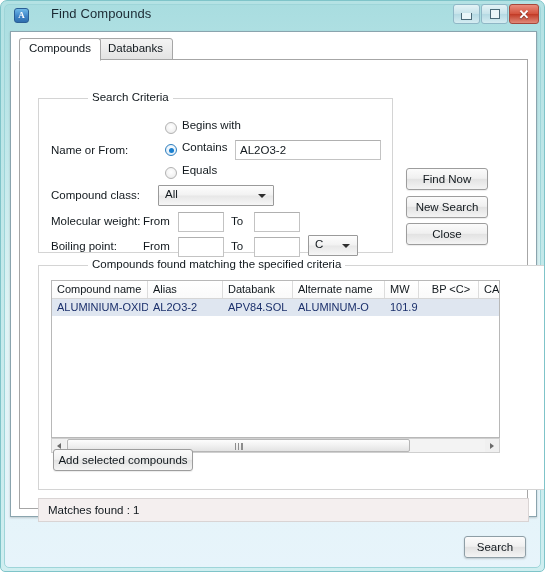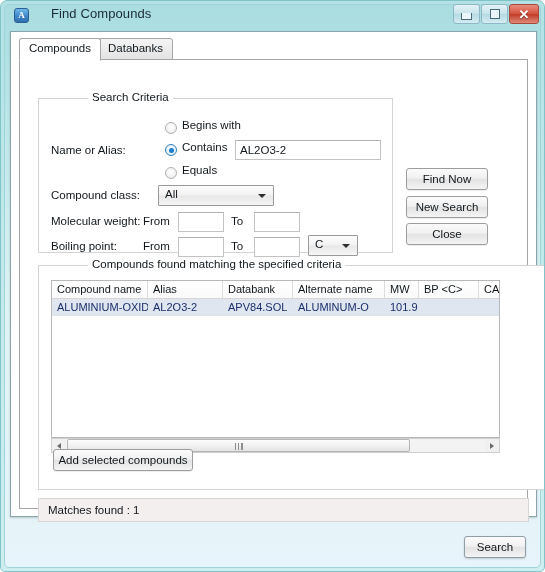--- a/index.html
+++ b/index.html
@@ -441,21 +441,21 @@
       <div class="tab inactive">
         <span>Databanks</span>
       </div>
     </div>
 
     <div id="tab-panel">
 
       <div class="group" id="grp-search">
         <span class="group-title">Search Criteria</span>
 
-        <span class="lbl" style="left:12px; top:45px;">Name or Alias:</span>
+        <span class="lbl" style="left:12px; top:45px;">Name or From:</span>
 
         <span class="radio" style="left:126px; top:23px;"></span>
         <span class="lbl" style="left:143px; top:20px;">Begins with</span>
 
         <span class="radio checked" style="left:126px; top:45px;"></span>
         <span class="lbl" style="left:143px; top:42px;">Contains</span>
 
         <span class="radio" style="left:126px; top:68px;"></span>
         <span class="lbl" style="left:143px; top:65px;">Equals</span>
 
@@ -491,21 +491,21 @@
       <div class="group" id="grp-results">
         <span class="group-title">Compounds found matching the specified criteria</span>
 
         <div id="list-wrap">
           <div id="list-head">
             <div class="hcell" style="left:0px;   width:96px;">Compound name</div>
             <div class="hcell" style="left:96px;  width:75px;">Alias</div>
             <div class="hcell" style="left:171px; width:70px;">Databank</div>
             <div class="hcell" style="left:241px; width:92px;">Alternate name</div>
             <div class="hcell" style="left:333px; width:34px;">MW</div>
-            <div class="hcell" style="left:367px; width:60px;">BP &lt;C&gt;</div>
+            <div class="hcell" style="left:367px; width:60px;text-align:center;">BP &lt;C&gt;</div>
             <div class="hcell" style="left:427px; width:78px;">CAS number</div>
 
           </div>
 
           <div id="row0">
             <div class="rcell" style="left:0px;   width:96px;">ALUMINIUM-OXID</div>
             <div class="rcell" style="left:96px;  width:75px;">AL2O3-2</div>
             <div class="rcell" style="left:171px; width:70px;">APV84.SOL</div>
             <div class="rcell" style="left:241px; width:92px;">ALUMINUM-O</div>
             <div class="rcell" style="left:333px; width:34px;">101.9</div>

